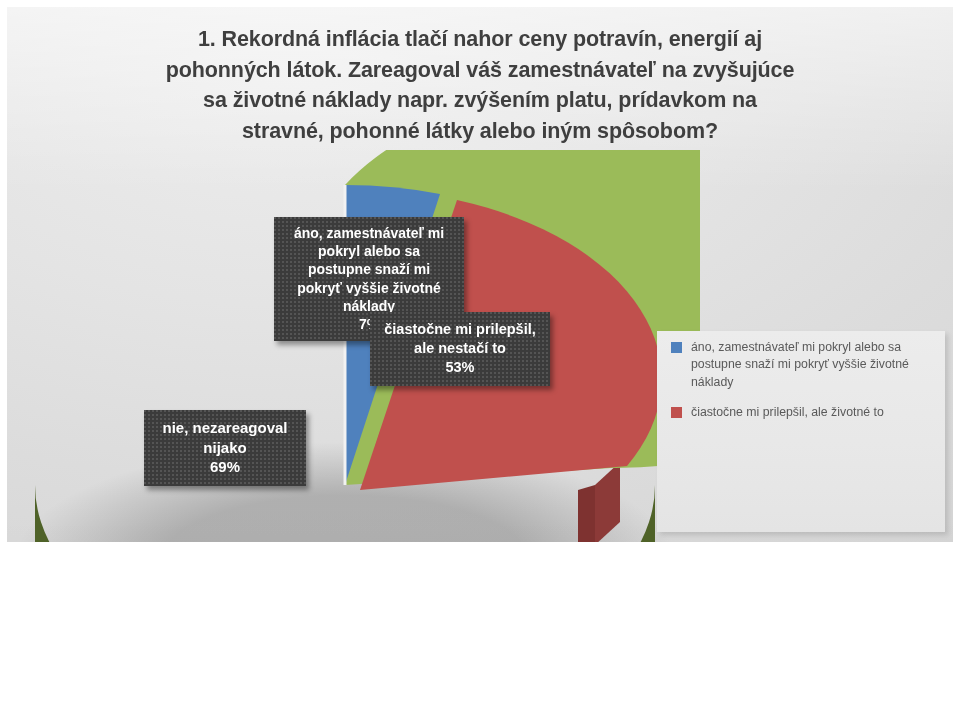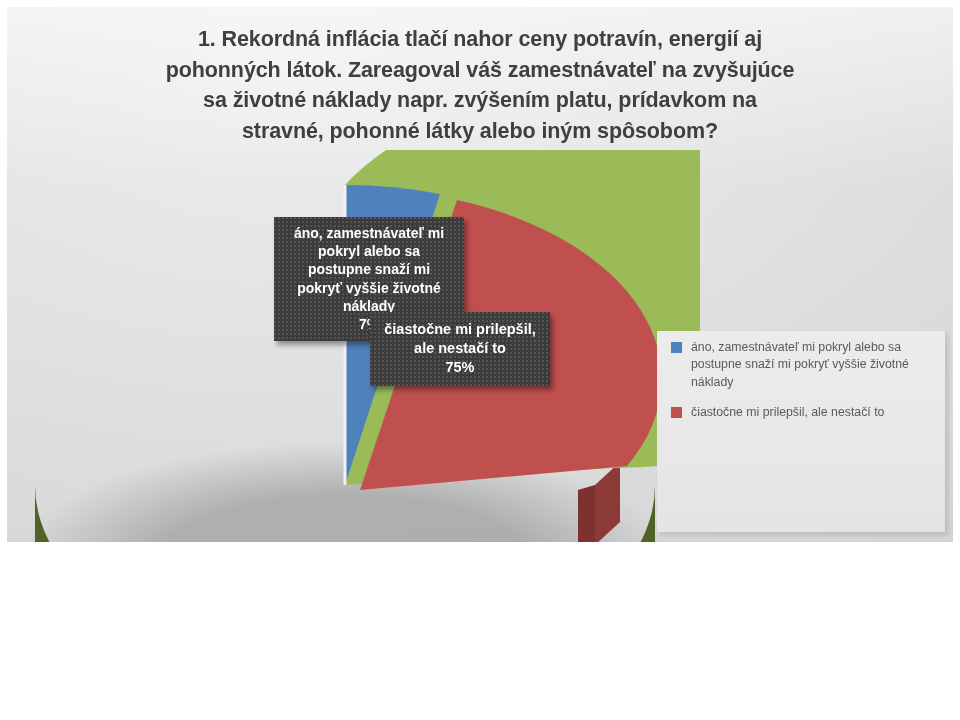--- a/index.html
+++ b/index.html
@@ -190,32 +190,35 @@
 
   <div class="dlabel" id="dlabel-ano">áno, zamestnávateľ mi
 pokryl alebo sa
 postupne snaží mi
 pokryť vyššie životné
 náklady
 7%</div>
 
   <div class="dlabel" id="dlabel-ciastocne">čiastočne mi prilepšil,
 ale nestačí to
-75%</div>
-
+53%</div>
+
+  <div class="dlabel" id="dlabel-nie">nie, nezareagoval
+nijako
+69%</div>
 
   <div class="legend">
 
     <div class="legend-item">
       <span class="swatch" style="background:#4F81BD"></span>
       <span class="legend-text">áno, zamestnávateľ mi pokryl alebo sa postupne snaží mi pokryť vyššie životné náklady</span>
     </div>
 
     <div class="legend-item">
       <span class="swatch" style="background:#C0504D"></span>
-      <span class="legend-text">čiastočne mi prilepšil, ale nestačí to</span>
+      <span class="legend-text">čiastočne mi prilepšil, ale životné to</span>
     </div>
 
     <div class="legend-spacer"></div>
 
 
   </div>
 </div>
 
 </body></html>

